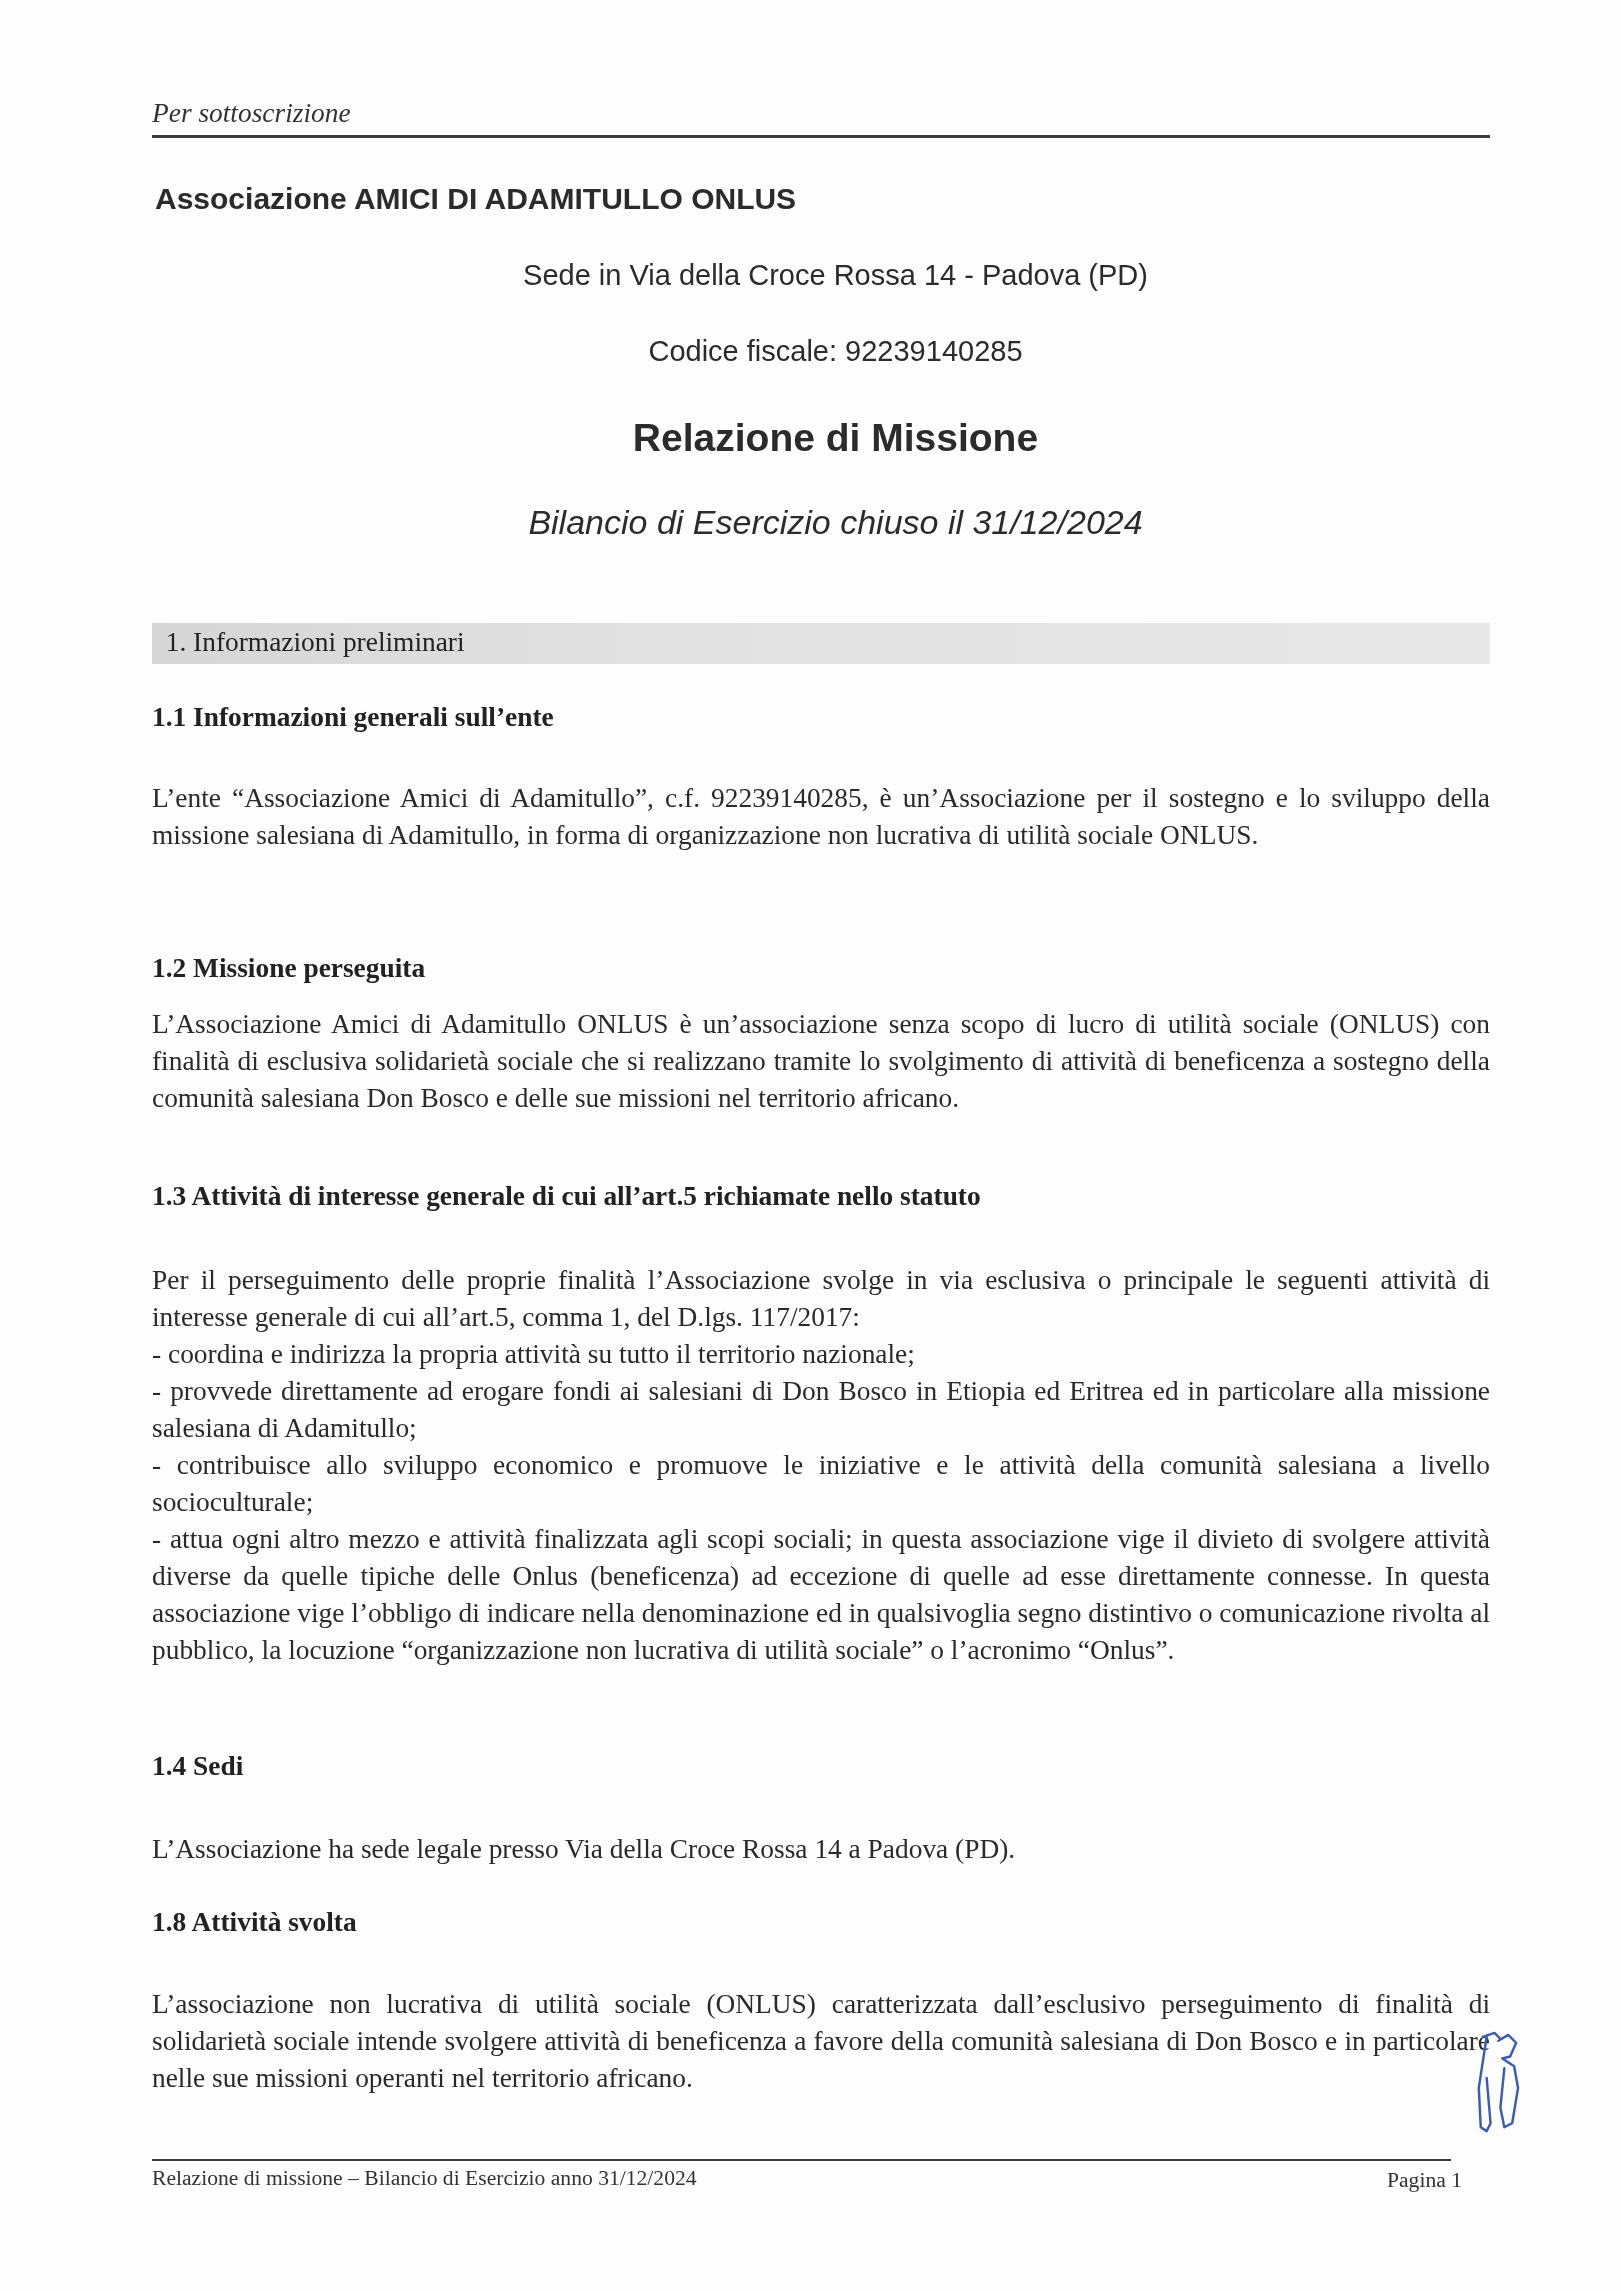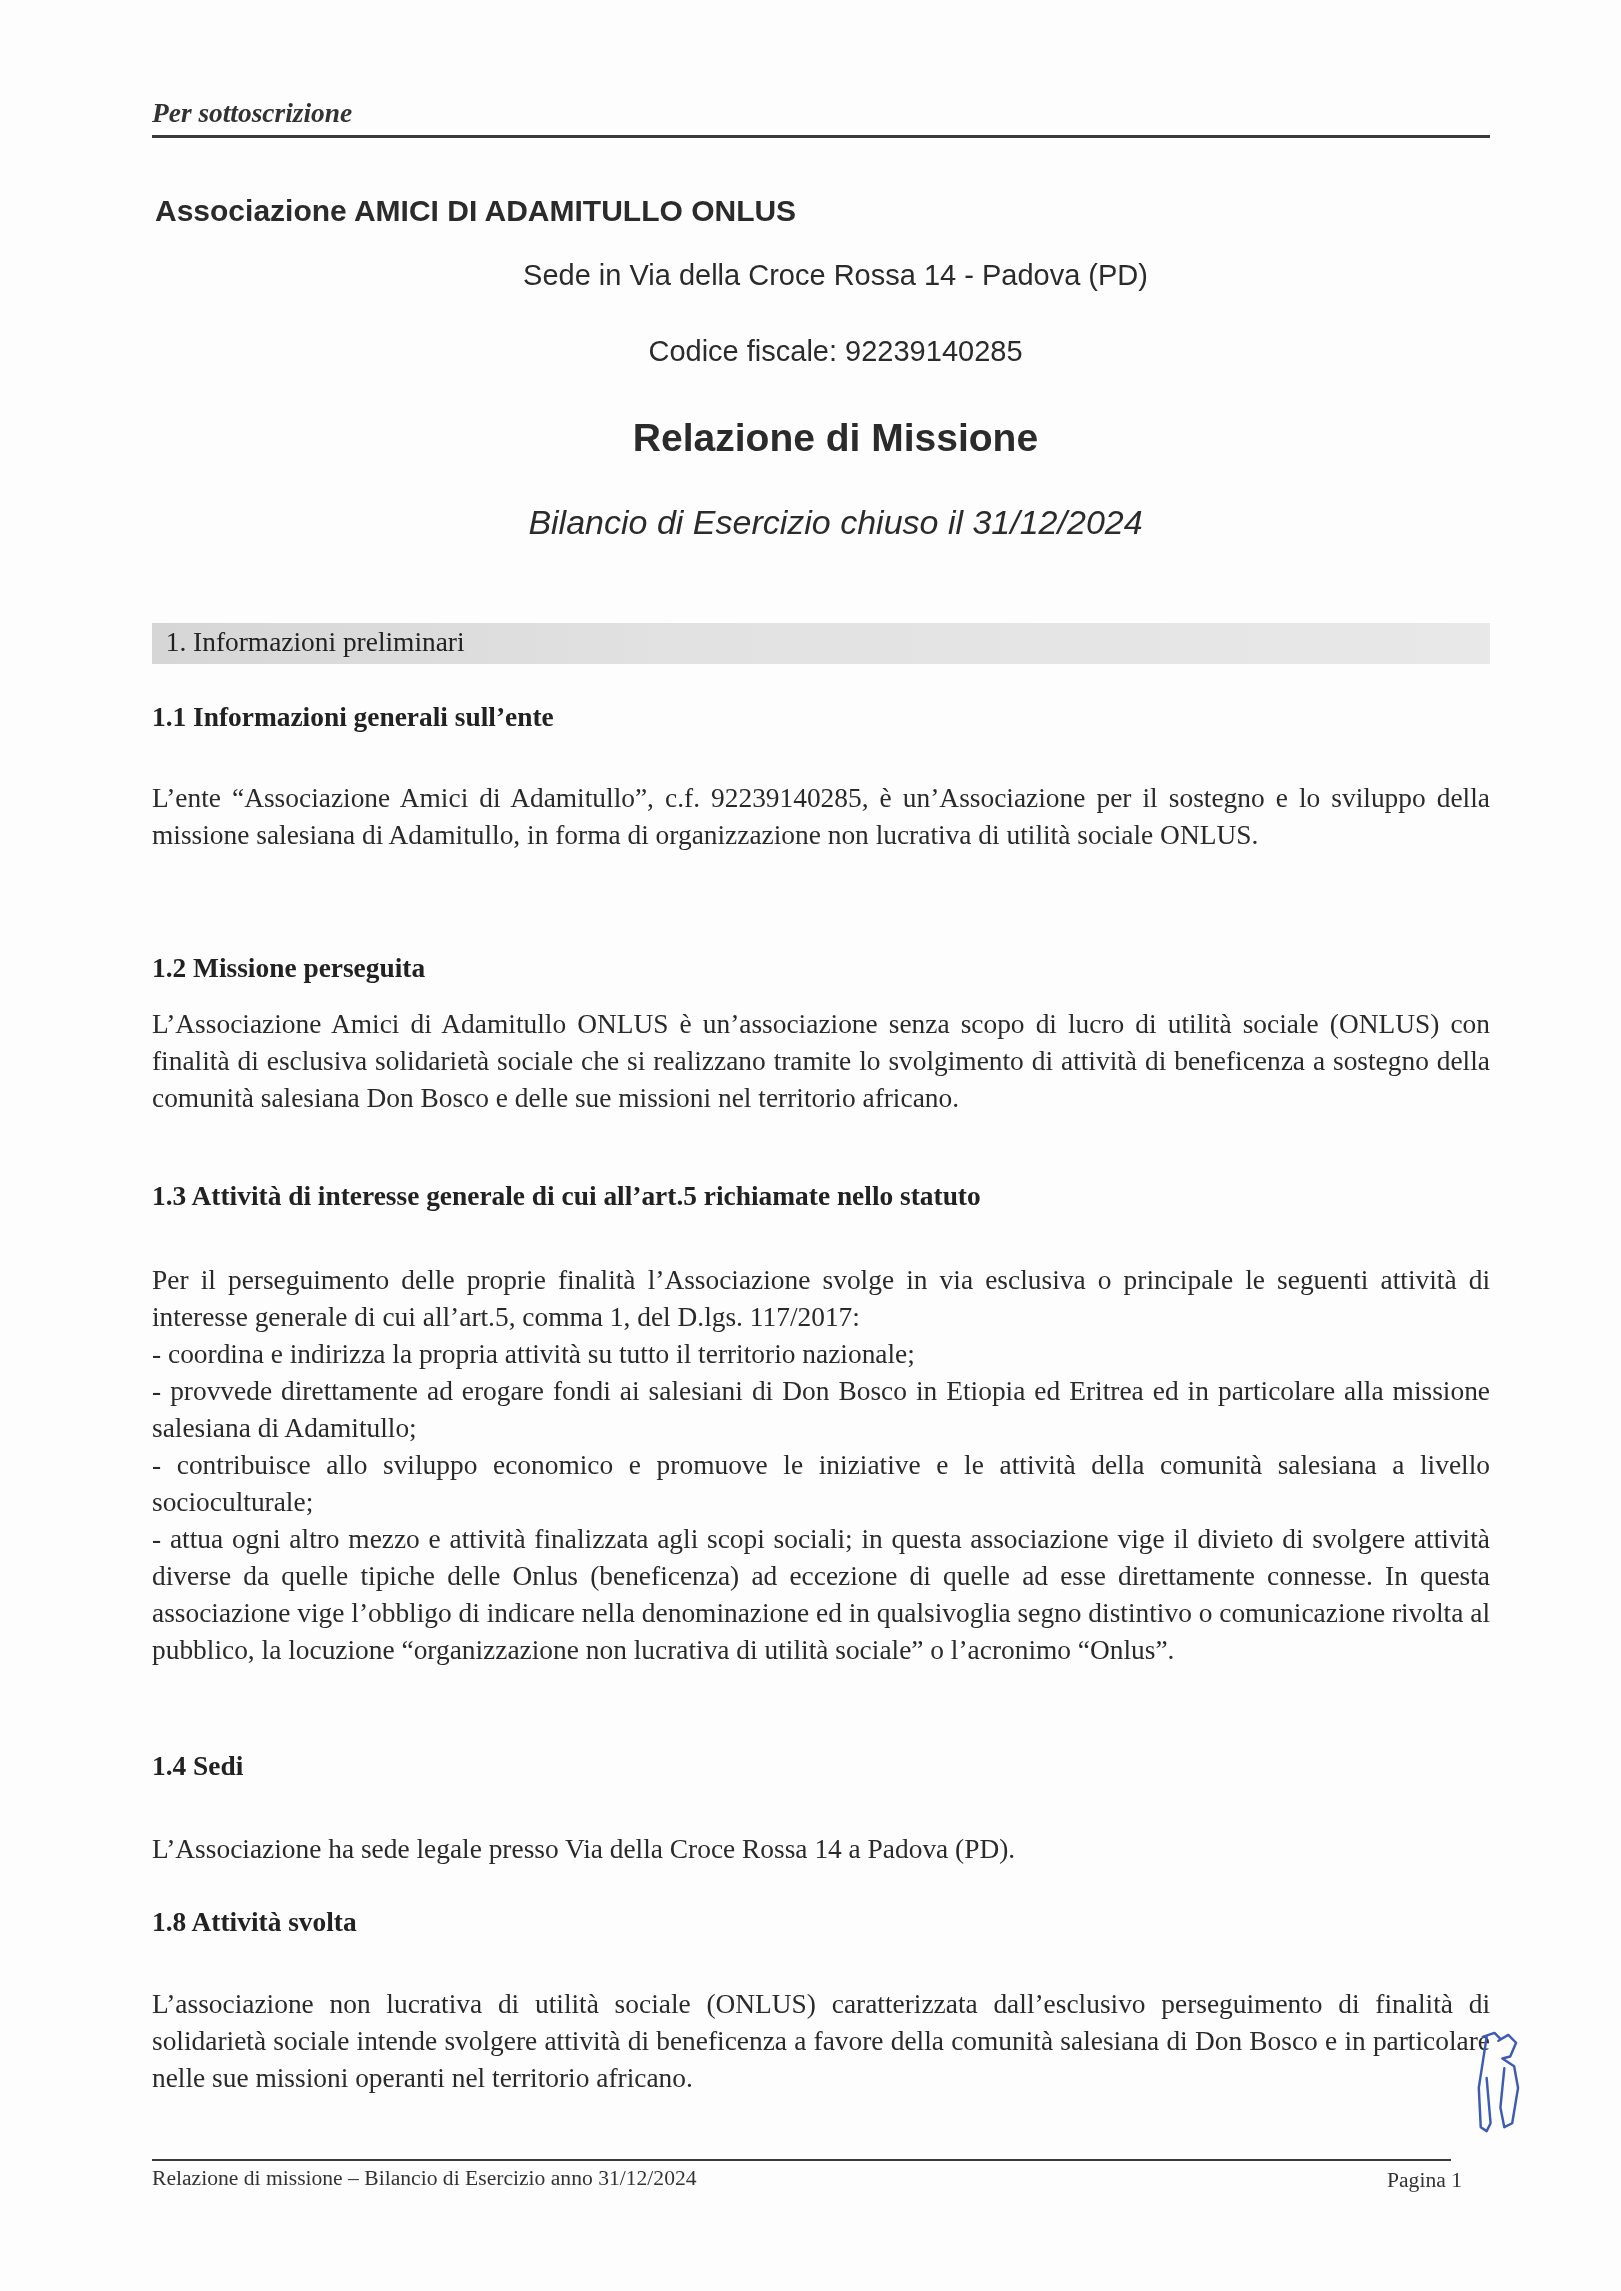--- a/index.html
+++ b/index.html
@@ -20,36 +20,34 @@
       width: 1621px; height: 2292px;
       background: #fdfdfd;
     }
     .running-header {
       position: absolute;
       left: 152px; top: 98px;
       font-family: "Liberation Serif", serif;
       font-style: italic;
       font-size: 27.4px;
       color: #333;
-      font-weight: bold;
     }
     .header-rule {
       position: absolute;
       left: 152px; top: 135px;
       width: 1338px; height: 2.9px;
       background: #3a3a3a;
     }
     .org-name {
       position: absolute;
       left: 155px; top: 182px;
       font-family: "Liberation Sans", sans-serif;
       font-weight: bold;
       font-size: 30px;
       color: #2b2b2b;
-      margin-top: 12px;
     }
     .center-line {
       position: absolute;
       left: 152px; width: 1338px;
       text-align: center;
       font-family: "Liberation Sans", sans-serif;
       color: #2b2b2b;
     }
     .sede { top: 259px; font-size: 29px; padding-left: 29px; box-sizing: border-box; }
     .cf { top: 335px; font-size: 29px; padding-left: 29px; box-sizing: border-box; }

